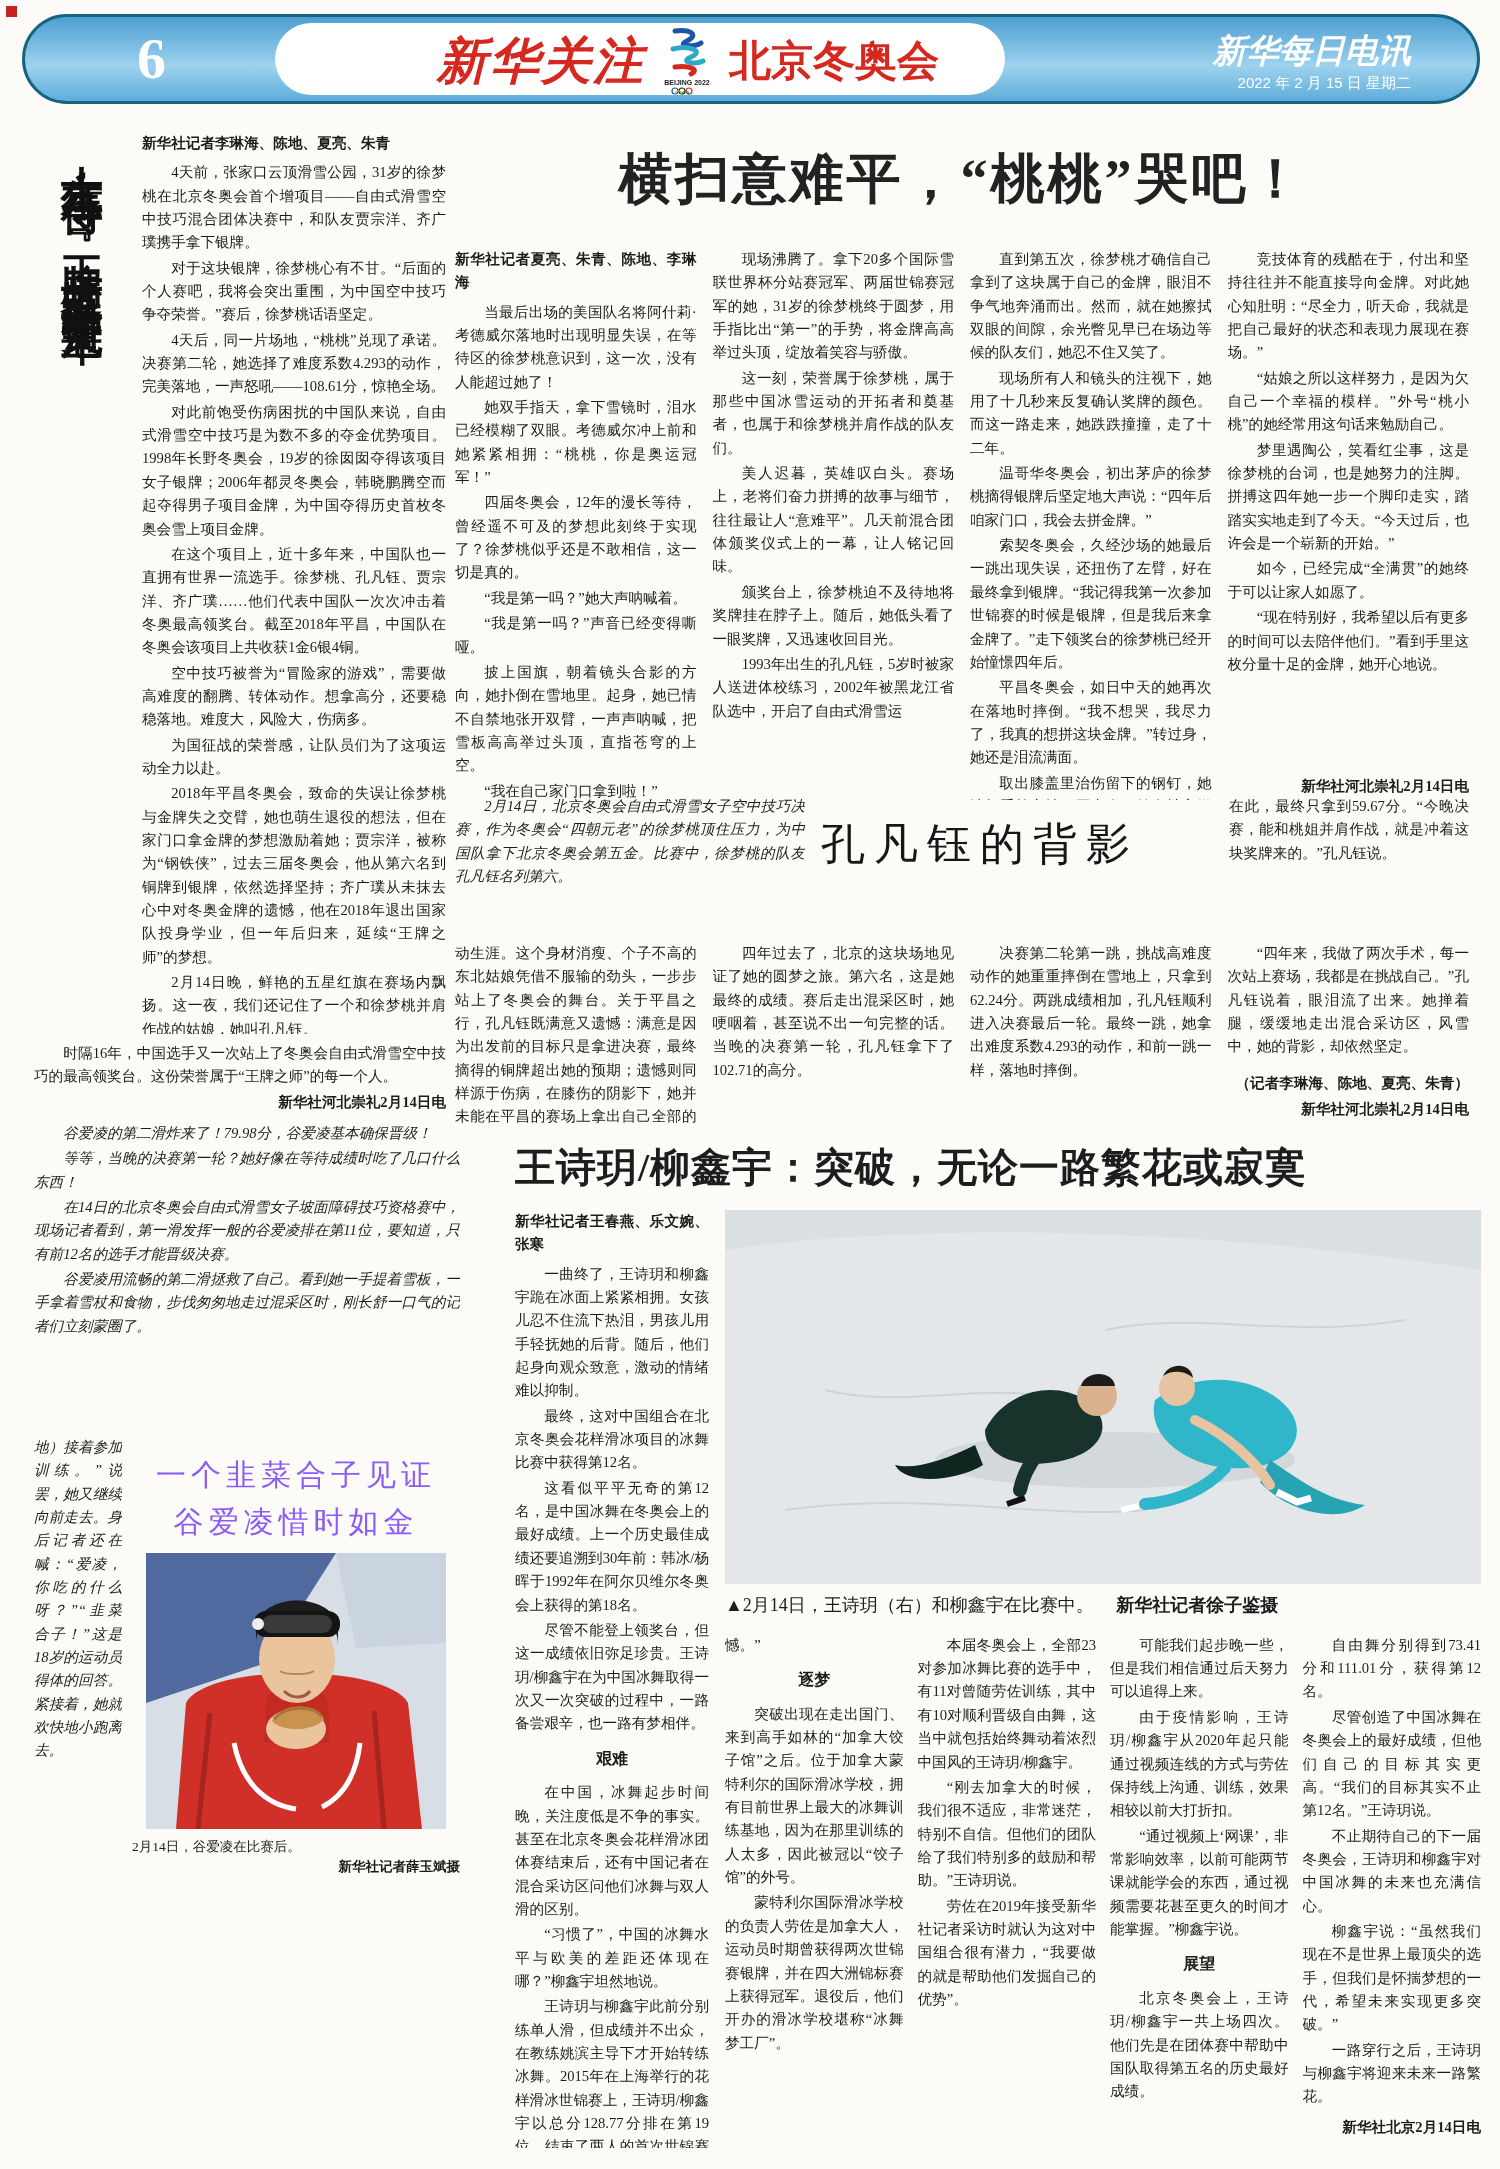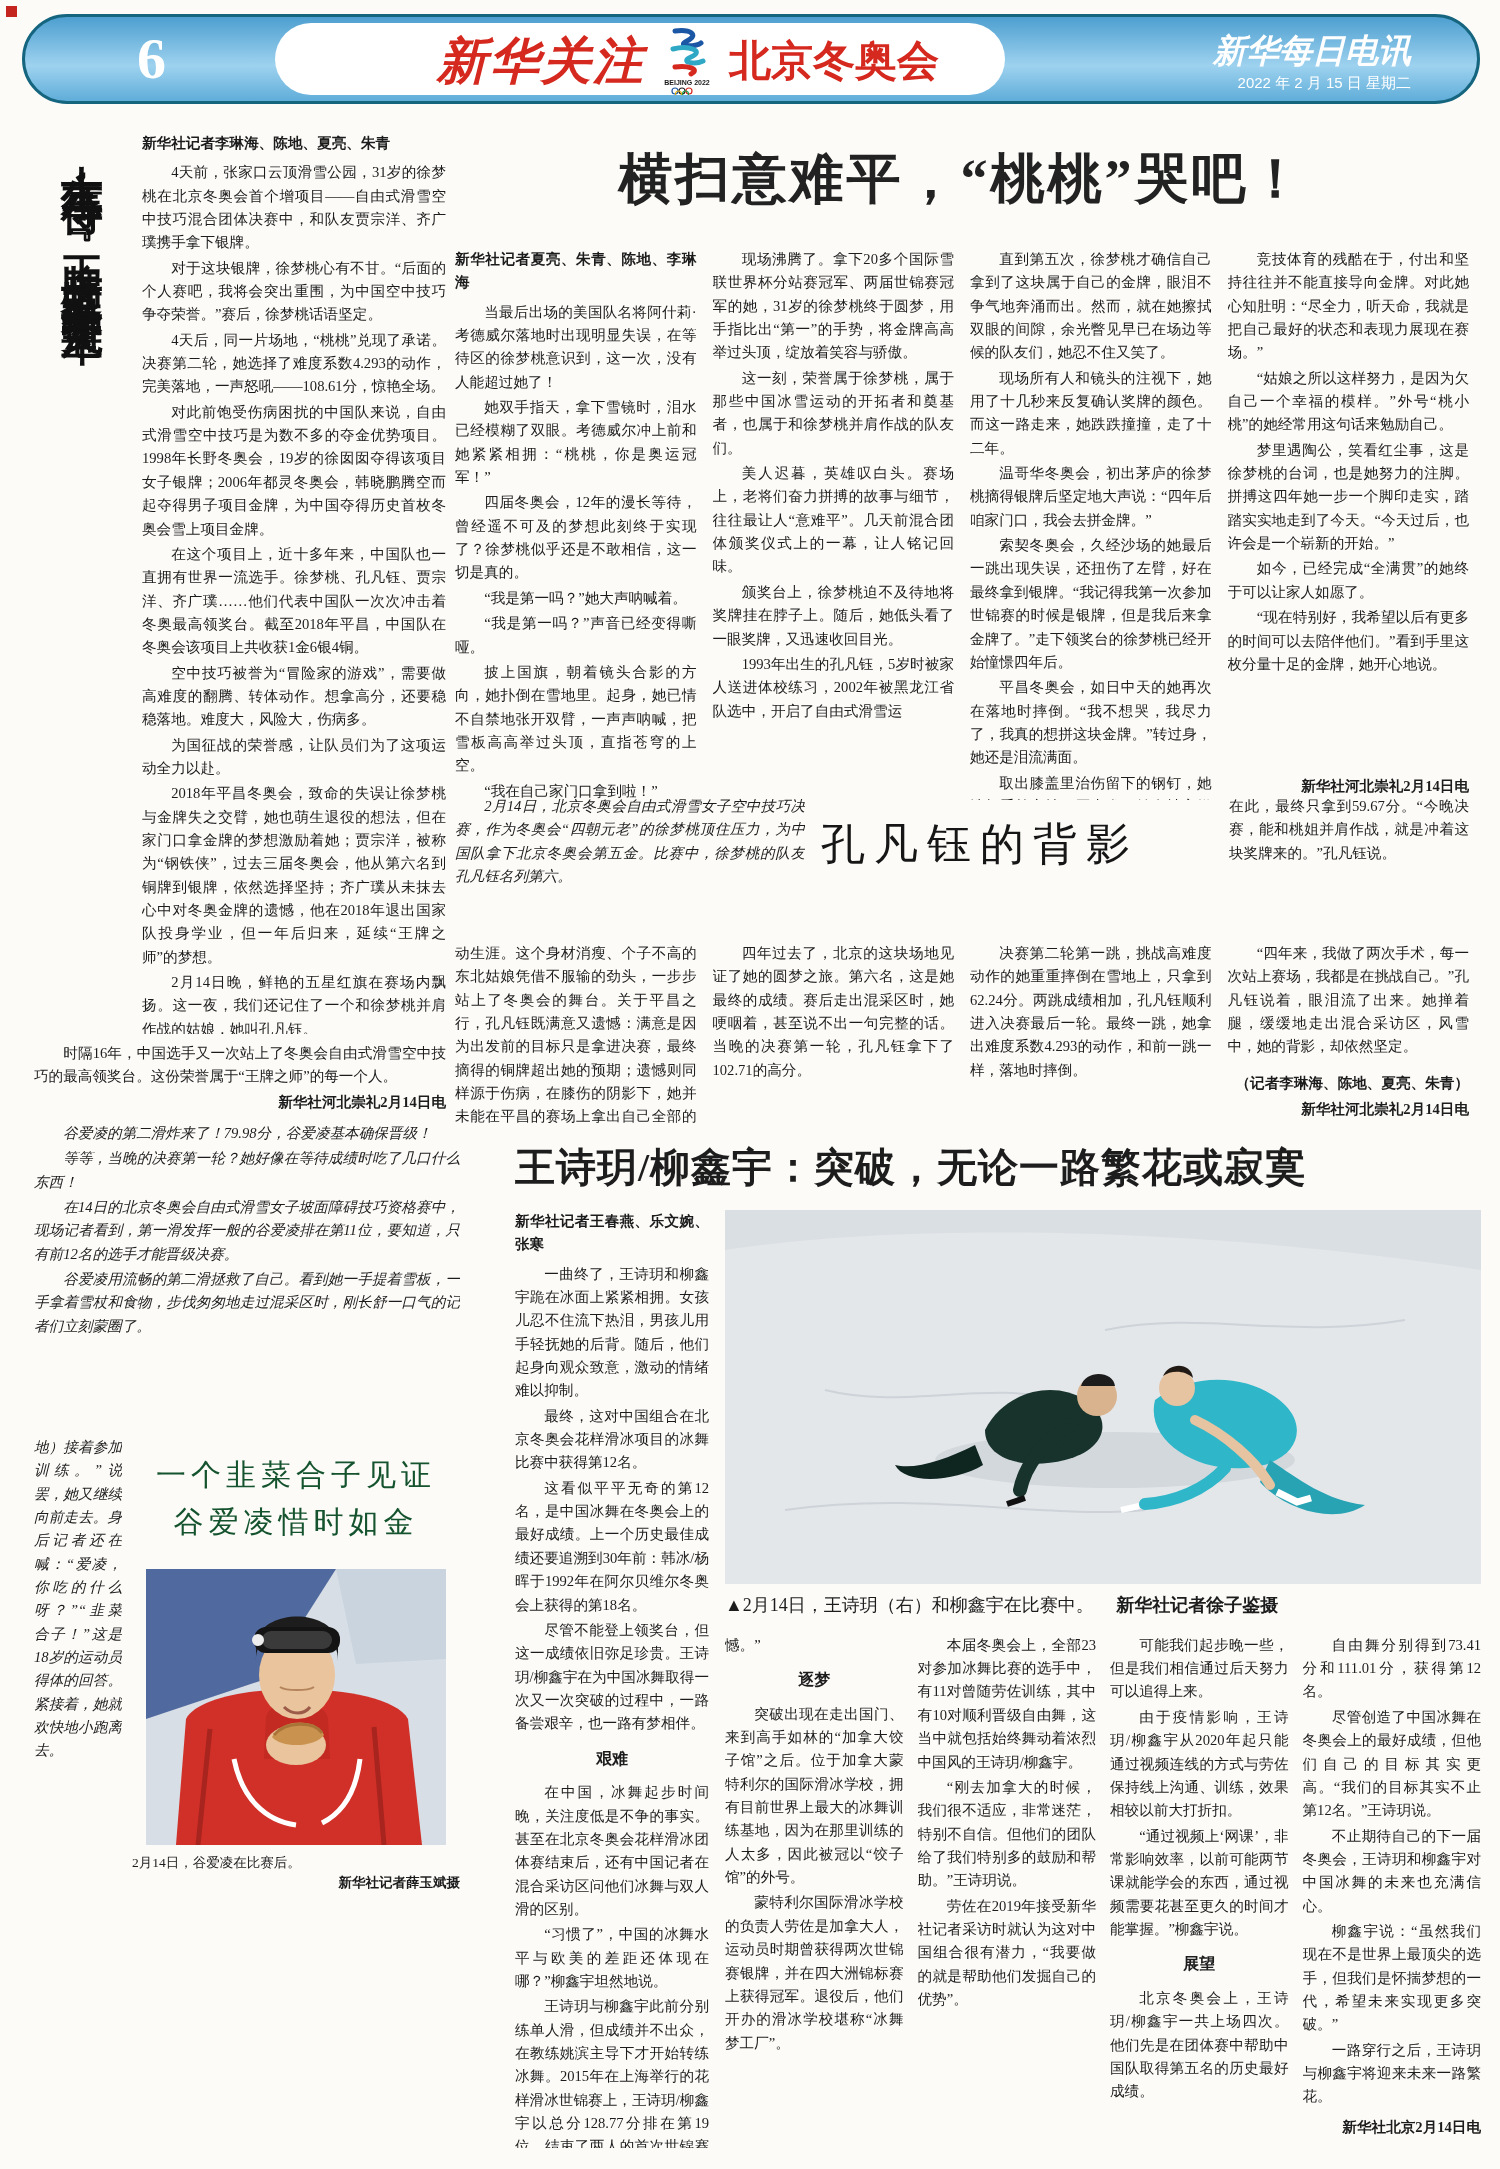--- a/index.html
+++ b/index.html
@@ -47,21 +47,21 @@
   .a3row2{margin-top:6px;display:grid;grid-template-columns:repeat(4,1fr);gap:16px;height:222px;}
   .a3row2 .col{overflow:hidden;display:flex;flex-direction:column;}
   .a3row2 .col .fill{flex:1;overflow:hidden;margin-top:41px;}
   
   .a4{position:absolute;left:34px;top:1122px;width:426px;}
   .a4top{height:314px;overflow:hidden;}
   .a4mid{display:flex;gap:10px;}
   .a4strip{width:88px;height:742px;overflow:hidden;}
   .a4inset{width:328px;}
   .a4h{font-style:normal;text-align:center;font-size:30px;letter-spacing:5px;line-height:1.55;
-       padding:16px 0 24px 0;color:#14532d;}
+       padding:16px 0 8px 0;color:#8b5cf6;}
   .a4photo{width:300px;height:276px;margin:0 auto;display:block;}
   .a4cap{font-size:13.5px;line-height:1.5;margin-top:8px;font-style:normal;}
   .a4cap .c2{display:block;text-align:right;font-weight:bold;}
   
   .a5{position:absolute;left:515px;top:1146px;width:966px;}
   .a5head{font-size:40px;font-weight:800;letter-spacing:1px;color:#1d1d1d;line-height:1.1;
           white-space:nowrap;}
   .a5body{display:flex;gap:16px;margin-top:20px;}
   .a5c1{width:194px;height:938px;overflow:hidden;}
   .a5right{width:756px;}

